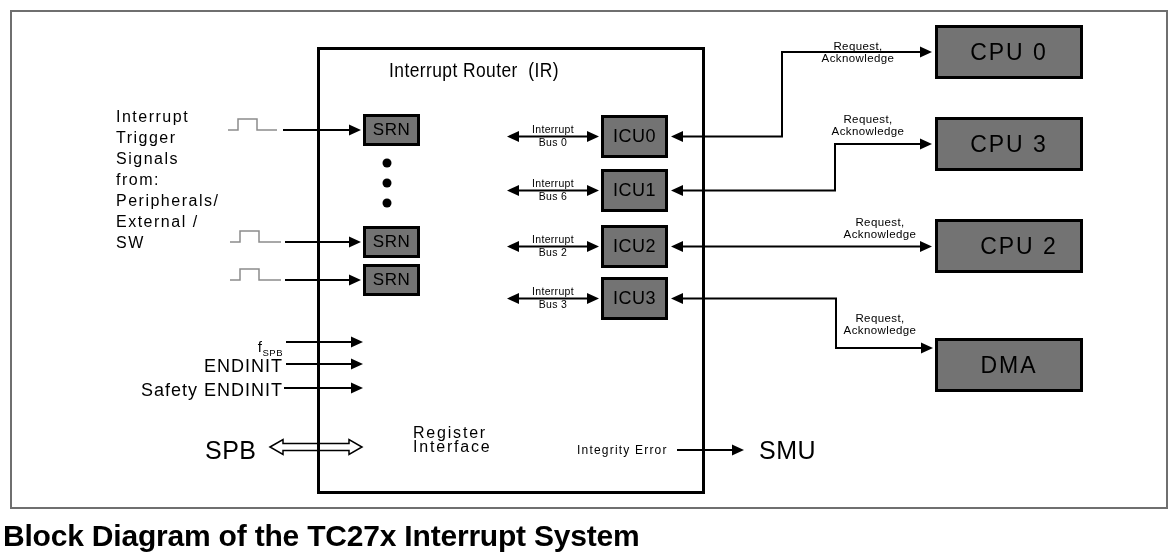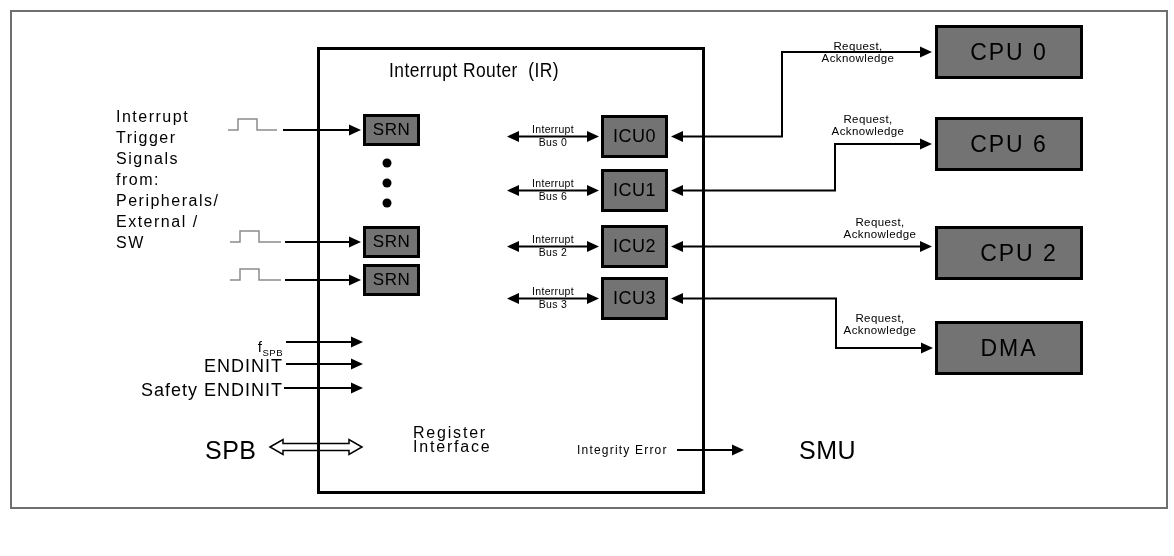--- a/index.html
+++ b/index.html
@@ -27,21 +27,21 @@
   .node {
     border: 3px solid #000; background: #737373;
     display: flex; align-items: center; justify-content: center;
     text-align: center;
   }
   .srn { left: 363px; width: 57px; height: 32px; font-size: 17px; letter-spacing: 0.5px; }
   .srn1 { top: 114px; } .srn2 { top: 226px; } .srn3 { top: 264px; }
   .icu { left: 601px; width: 67px; height: 43px; font-size: 18px; letter-spacing: 0.5px; }
   .icu0 { top: 115px; } .icu1 { top: 169px; } .icu2 { top: 225px; } .icu3 { top: 277px; }
   .target { left: 935px; width: 148px; height: 54px; font-size: 23px; letter-spacing: 2px; }
-  .cpu0 { top: 25px; } .cpu1 { top: 117px; } .cpu2 { top: 226px; padding-left: 20px; } .dma { top: 321px; }
+  .cpu0 { top: 25px; } .cpu1 { top: 117px; } .cpu2 { top: 219px; padding-left: 20px; } .dma { top: 338px; }
   .trigger-text {
     left: 116px; top: 106px;
     font-size: 16px; letter-spacing: 1.5px; line-height: 21px;
     white-space: pre-line;
   }
   .bus-label {
     width: 94px; text-align: center;
     font-size: 10.5px; line-height: 13px; letter-spacing: 0.3px;
   }
   .bus-label div { height: 13px; }
@@ -85,21 +85,21 @@
 <div class="abs node srn srn1">SRN</div>
 <div class="abs node srn srn2">SRN</div>
 <div class="abs node srn srn3">SRN</div>
 
 <div class="abs node icu icu0">ICU0</div>
 <div class="abs node icu icu1">ICU1</div>
 <div class="abs node icu icu2">ICU2</div>
 <div class="abs node icu icu3">ICU3</div>
 
 <div class="abs node target cpu0">CPU 0</div>
-<div class="abs node target cpu1">CPU 6</div>
+<div class="abs node target cpu1">CPU 3</div>
 <div class="abs node target cpu2">CPU 2</div>
 <div class="abs node target dma">DMA</div>
 
 <div class="abs bus-label" style="left:506px; top:123px;">
   <div>Interrupt</div>
     <div>Bus 0</div>
 </div>
 <div class="abs bus-label" style="left:506px; top:177px;">
   <div>Interrupt</div>
     <div>Bus 6</div>
@@ -130,23 +130,24 @@
     <div>Acknowledge</div>
 </div>
 
 <div class="abs sig-label fspb" style="top:322px;margin-top:16px;"><span>f</span><sub>SPB</sub></div>
 <div class="abs sig-label" style="top:356px;">ENDINIT</div>
 <div class="abs sig-label" style="top:380px;">Safety ENDINIT</div>
 <div class="abs big-label" style="left:205px; top:436px;">SPB</div>
 <div class="abs reg-if">Register
 Interface</div>
 <div class="abs integrity">Integrity Error</div>
-<div class="abs big-label" style="left:759px; top:436px;margin-left:40px;">SMU</div>
+<div class="abs big-label" style="left:759px; top:436px;">SMU</div>
 
 <div class="abs caption">
+  <span>Block Diagram of the TC27x Interrupt System</span>
 </div>
 
 <svg class="overlay" width="1174" height="556" viewBox="0 0 1174 556">
   <g stroke="#000" stroke-width="2" fill="none">
 
     <path d="M283 130 H350"></path>
     <path d="M285 242 H350"></path>
     <path d="M285 280 H350"></path>
 
     <path d="M286 342 H352"></path>

